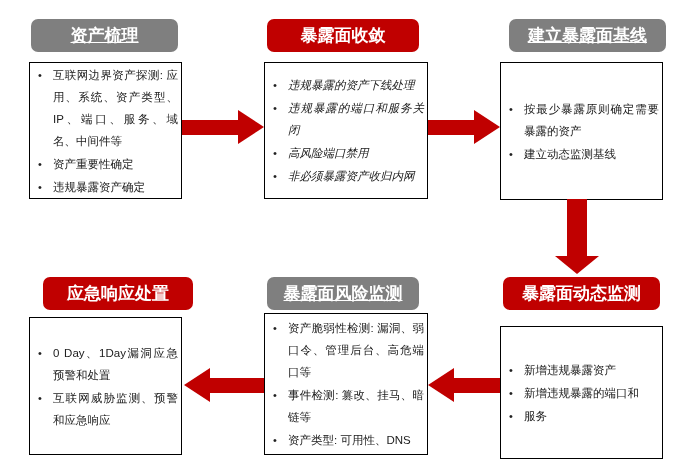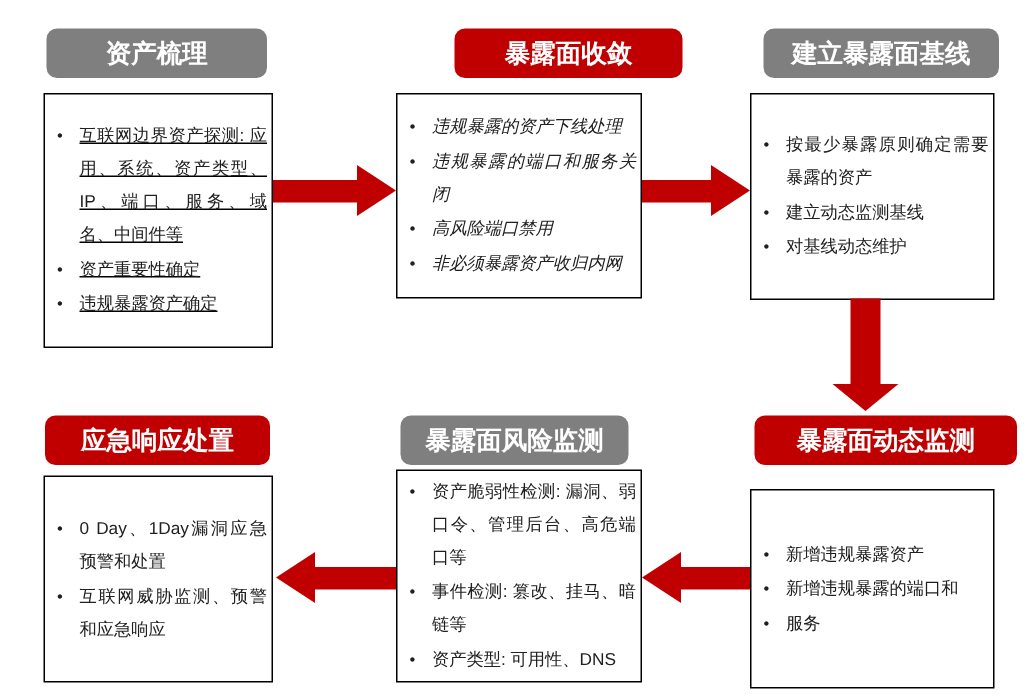--- a/index.html
+++ b/index.html
@@ -9,21 +9,21 @@
   #canvas{
     position:relative; width:685px; height:466px; background:var(--bg);
     font-family:"Liberation Sans", sans-serif; overflow:hidden;
   }
   .hdr{
     position:absolute; height:33px; border-radius:7px;
     display:flex; align-items:center; justify-content:center;
     color:var(--hdrtxt); font-size:17px; font-weight:700; white-space:nowrap;
   }
   .variant-red{background:var(--red);}
-  .variant-gray{background:var(--gray);}
+  .variant-gray{background:var(--gray);text-decoration:underline;}
   .bodybox{
     position:absolute; background:#fff; border:1.5px solid var(--border);
     display:flex; align-items:center; box-sizing:border-box;
   }
   .bodybox ul{
     list-style:none; margin:0; padding:0 3px 0 0; width:100%;
   }
   .bodybox li{
     position:relative; padding-left:23px; margin:1px 0;
     font-size:11.5px; line-height:22px; color:var(--txt);
@@ -52,65 +52,64 @@
     border-left:22px solid transparent; border-right:22px solid transparent;
     border-top:18px solid var(--red);
   }
 </style>
 </head>
 <body>
 
 <div id="canvas">
 
   <div class="hdr variant-gray" style="left:31px; top:19px; width:147px;">资产梳理</div>
-  <div class="bodybox" style="left:29px; top:62px; width:153px; height:170px;text-decoration:underline;">
+  <div class="bodybox" style="left:29px; top:62px; width:153px; height:137px;">
     <ul>
         <li>互联网边界资产探测: 应用、系统、资产类型、IP、端口、服务、域名、中间件等</li>
         <li>资产重要性确定</li>
         <li>违规暴露资产确定</li>
       </ul>
   </div>
 
-  <div class="hdr variant-red" style="left:267px; top:19px; width:152px;margin-left:36px;">暴露面收敛</div>
+  <div class="hdr variant-red" style="left:267px; top:19px; width:152px;">暴露面收敛</div>
   <div class="bodybox" style="left:264px; top:62px; width:164px; height:137px;font-style:italic;">
     <ul>
         <li>违规暴露的资产下线处理</li>
         <li>违规暴露的端口和服务关闭</li>
         <li>高风险端口禁用</li>
         <li>非必须暴露资产收归内网</li>
       </ul>
   </div>
 
   <div class="hdr variant-gray" style="left:509px; top:19px; width:157px;">建立暴露面基线</div>
   <div class="bodybox" style="left:500px; top:62px; width:163px; height:138px;">
     <ul>
         <li>按最少暴露原则确定需要暴露的资产</li>
         <li>建立动态监测基线</li>
-        <li>对基线动态维护</li>
       </ul>
   </div>
 
-  <div class="hdr variant-red" style="left:30px; top:277px; width:150px;text-align:center;">应急响应处置</div>
+  <div class="hdr variant-red" style="left:43px; top:277px; width:150px;text-align:center;">应急响应处置</div>
   <div class="bodybox" style="left:29px; top:317px; width:153px; height:138px;">
     <ul>
         <li>0 Day、1Day漏洞应急预警和处置</li>
         <li>互联网威胁监测、预警和应急响应</li>
       </ul>
   </div>
 
   <div class="hdr variant-gray" style="left:267px; top:277px; width:152px;">暴露面风险监测</div>
   <div class="bodybox" style="left:264px; top:313px; width:164px; height:142px;">
     <ul>
         <li>资产脆弱性检测: 漏洞、弱口令、管理后台、高危端口等</li>
         <li>事件检测: 篡改、挂马、暗链等</li>
         <li>资产类型: 可用性、DNS</li>
       </ul>
   </div>
 
-  <div class="hdr variant-red" style="left:503px; top:277px; width:175px;">暴露面动态监测</div>
+  <div class="hdr variant-red" style="left:503px; top:277px; width:157px;">暴露面动态监测</div>
   <div class="bodybox" style="left:500px; top:326px; width:163px; height:133px;">
     <ul>
         <li>新增违规暴露资产</li>
         <li>新增违规暴露的端口和</li>
         <li>服务</li>
       </ul>
   </div>
 
   <div class="arrow-h" style="left:182px; top:110px; width:82px;">
     <i class="shaft"></i>

